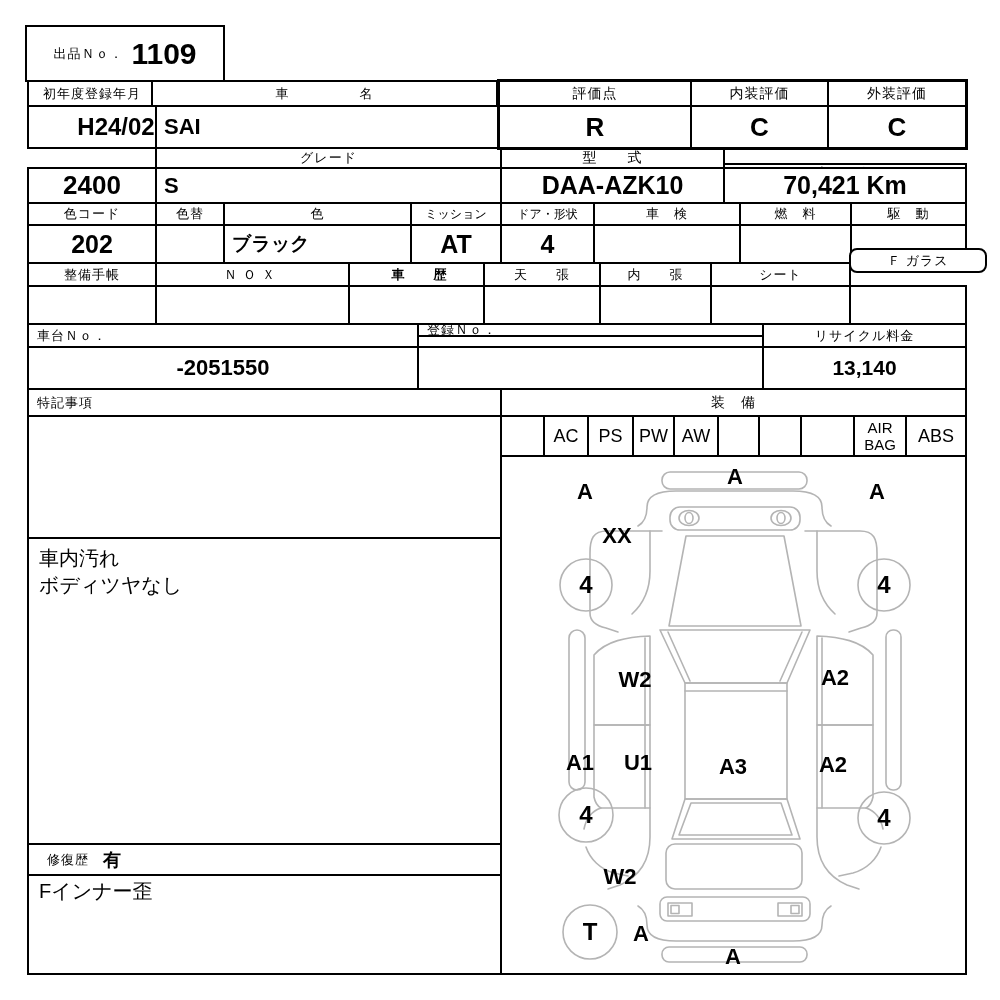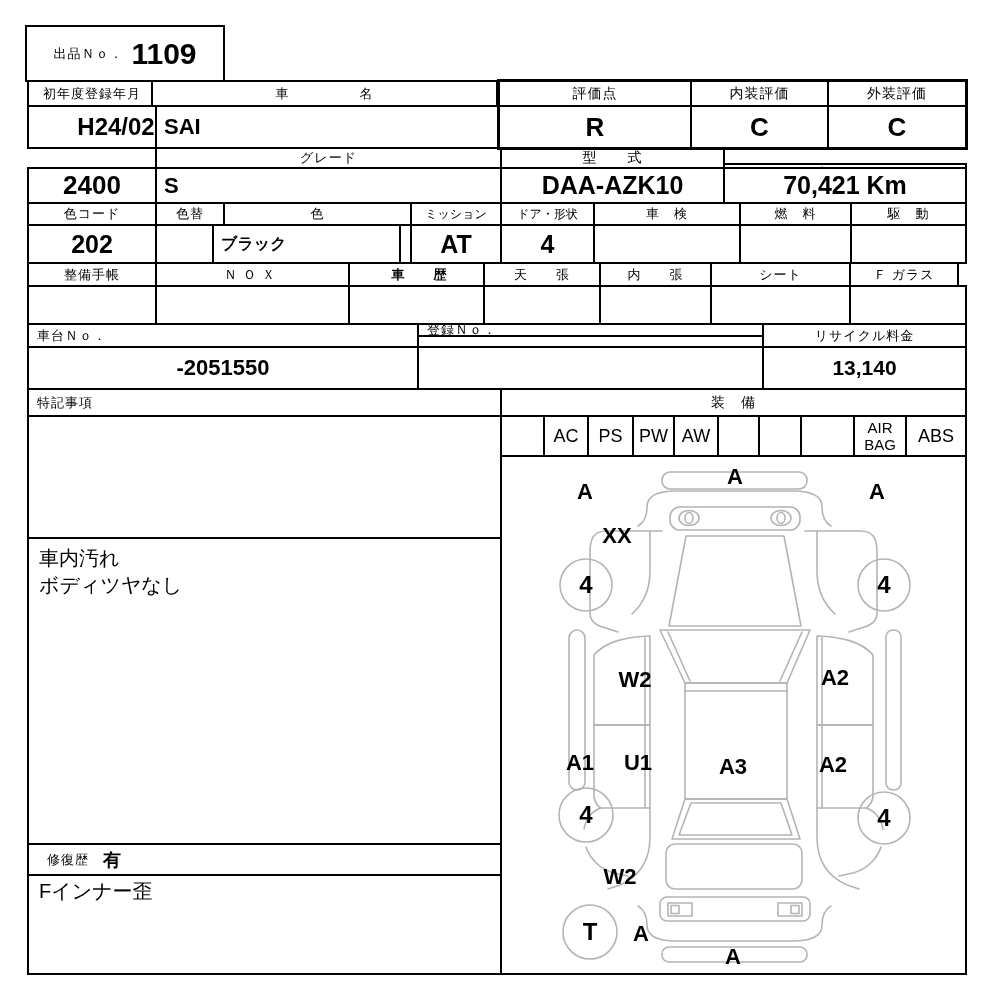--- a/index.html
+++ b/index.html
@@ -56,34 +56,34 @@
   <div class="box h" style="left:27px;top:202px;width:130px;height:24px;">色コード</div>
   <div class="box h" style="left:155px;top:202px;width:70px;height:24px;">色替</div>
   <div class="box h" style="left:223px;top:202px;width:189px;height:24px;">色</div>
   <div class="box h" style="left:410px;top:202px;width:92px;height:24px;letter-spacing:0;font-size:12px;">ミッション</div>
   <div class="box h" style="left:500px;top:202px;width:95px;height:24px;letter-spacing:0;font-size:12px;">ドア・形状</div>
   <div class="box h" style="left:593px;top:202px;width:148px;height:24px;">車　検</div>
   <div class="box h" style="left:739px;top:202px;width:113px;height:24px;">燃　料</div>
   <div class="box h" style="left:850px;top:202px;width:117px;height:24px;">駆　動</div>
   <div class="box v" style="left:27px;top:224px;width:130px;height:40px;">202</div>
   <div class="box v" style="left:155px;top:224px;width:70px;height:40px;"></div>
-  <div class="box v vl" style="left:212px;top:224px;width:189px;height:40px;font-size:16px;">ブラック</div>
+  <div class="box v vl" style="left:223px;top:224px;width:189px;height:40px;font-size:19px;">ブラック</div>
   <div class="box v" style="left:410px;top:224px;width:92px;height:40px;">AT</div>
   <div class="box v" style="left:500px;top:224px;width:95px;height:40px;">4</div>
   <div class="box v" style="left:593px;top:224px;width:148px;height:40px;"></div>
   <div class="box v" style="left:739px;top:224px;width:113px;height:40px;"></div>
   <div class="box v" style="left:850px;top:224px;width:117px;height:40px;"></div>
 
   <div class="box h" style="left:27px;top:262px;width:130px;height:25px;">整備手帳</div>
   <div class="box h" style="left:155px;top:262px;width:195px;height:25px;letter-spacing:6px;">ＮＯＸ</div>
   <div class="box h" style="left:348px;top:262px;width:143px;height:25px;font-weight:bold;">車　　歴</div>
   <div class="box h" style="left:483px;top:262px;width:118px;height:25px;">天　　張</div>
   <div class="box h" style="left:599px;top:262px;width:113px;height:25px;">内　　張</div>
   <div class="box h" style="left:710px;top:262px;width:141px;height:25px;">シート</div>
-  <div class="box h" style="left:849px;top:262px;width:110px;height:25px;">Ｆ ガラス</div>
+  <div class="box h" style="left:849px;top:248px;width:138px;height:25px;border-radius:8px;">Ｆ ガラス</div>
   <div class="box v" style="left:27px;top:285px;width:130px;height:40px;"></div>
   <div class="box v" style="left:155px;top:285px;width:195px;height:40px;"></div>
   <div class="box v" style="left:348px;top:285px;width:137px;height:40px;"></div>
   <div class="box v" style="left:483px;top:285px;width:118px;height:40px;"></div>
   <div class="box v" style="left:599px;top:285px;width:113px;height:40px;"></div>
   <div class="box v" style="left:710px;top:285px;width:141px;height:40px;"></div>
   <div class="box v" style="left:849px;top:285px;width:118px;height:40px;"></div>
 
   <div class="box h hl" style="left:27px;top:323px;width:392px;height:25px;">車台Ｎｏ．</div>
   <div class="box h hl" style="left:417px;top:323px;width:347px;height:14px;">登録Ｎｏ．</div>

